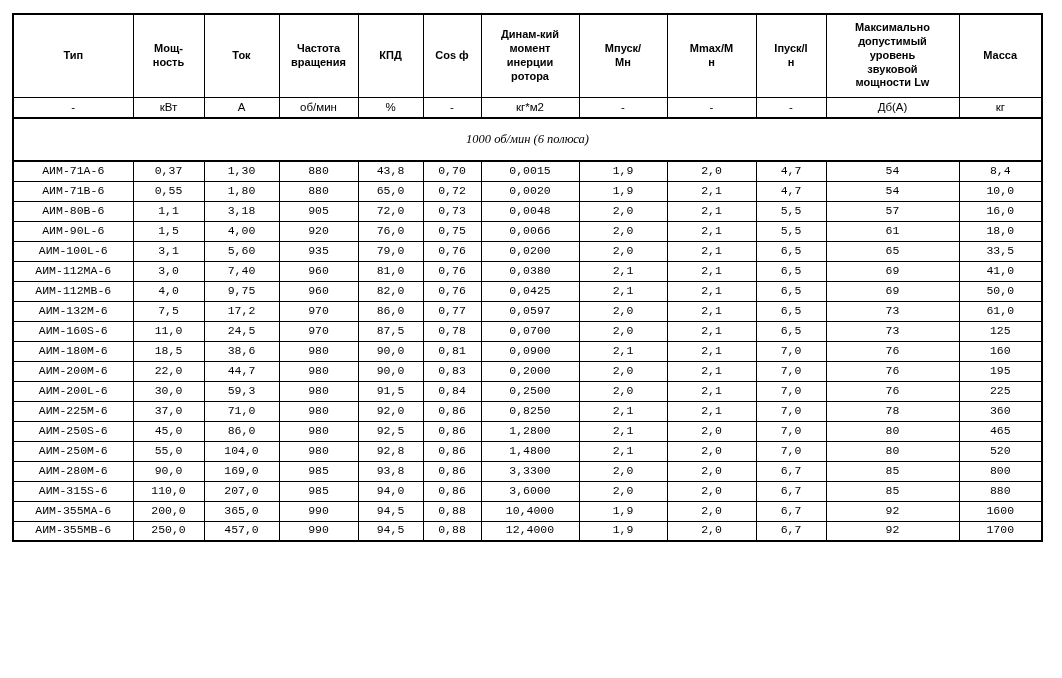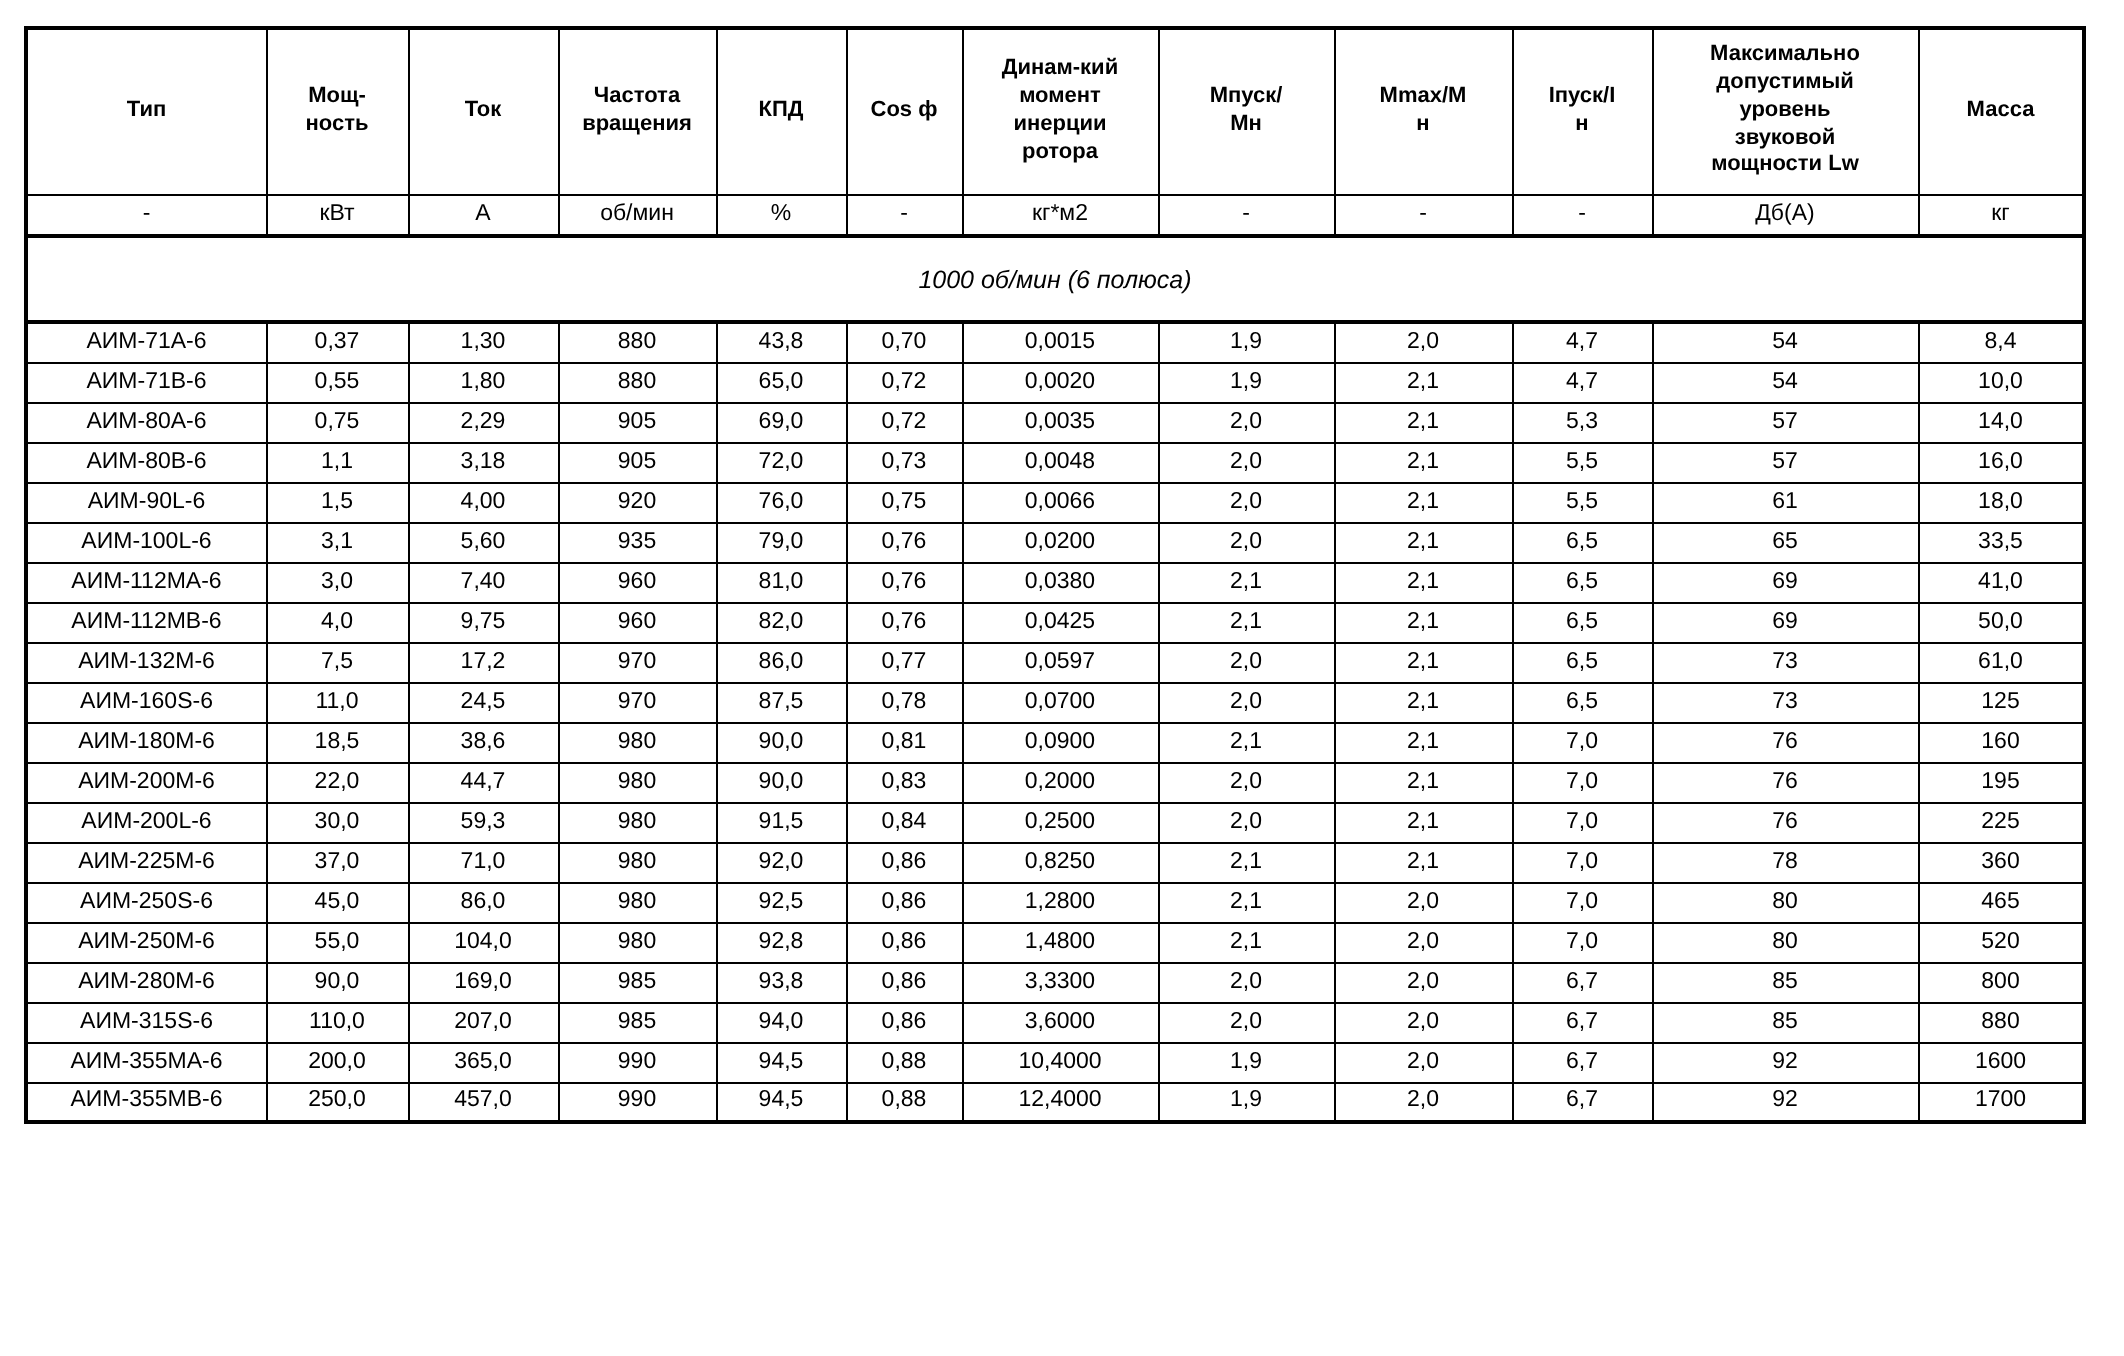--- a/index.html
+++ b/index.html
@@ -44,28 +44,30 @@
   }
   tr.units-row {
     height: 21px;
   }
   tr.units-row td {
     font-size: 11.5px;
     border-bottom-width: 2px;
   }
   tr.section-row {
     height: 43px;
+    font-family: Liberation Serif, serif;
   }
   tr.section-row td {
     font-style: italic;
     font-size: 12.5px;
     border-bottom-width: 2px;
   }
   tr.data-row {
     height: 20px;
+    font-family: Liberation Mono, monospace;
   }
   tr.data-row td {
     font-size: 11.5px;
     line-height: 1.1;
   }
 </style>
 </head>
 <body>
 
 <div class="page">
@@ -152,34 +154,20 @@
           <td>65,0</td>
           <td>0,72</td>
           <td>0,0020</td>
           <td>1,9</td>
           <td>2,1</td>
           <td>4,7</td>
           <td>54</td>
           <td>10,0</td>
         </tr>
         <tr class="data-row">
-          <td>АИМ-80А-6</td>
-          <td>0,75</td>
-          <td>2,29</td>
-          <td>905</td>
-          <td>69,0</td>
-          <td>0,72</td>
-          <td>0,0035</td>
-          <td>2,0</td>
-          <td>2,1</td>
-          <td>5,3</td>
-          <td>57</td>
-          <td>14,0</td>
-        </tr>
-        <tr class="data-row">
           <td>АИМ-80В-6</td>
           <td>1,1</td>
           <td>3,18</td>
           <td>905</td>
           <td>72,0</td>
           <td>0,73</td>
           <td>0,0048</td>
           <td>2,0</td>
           <td>2,1</td>
           <td>5,5</td>

